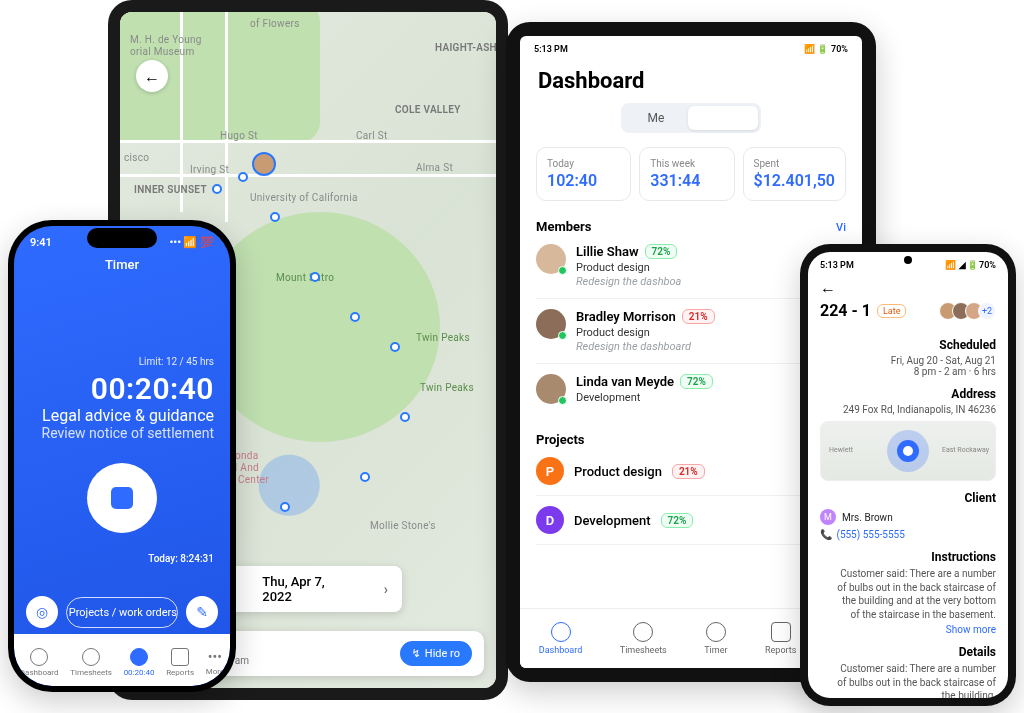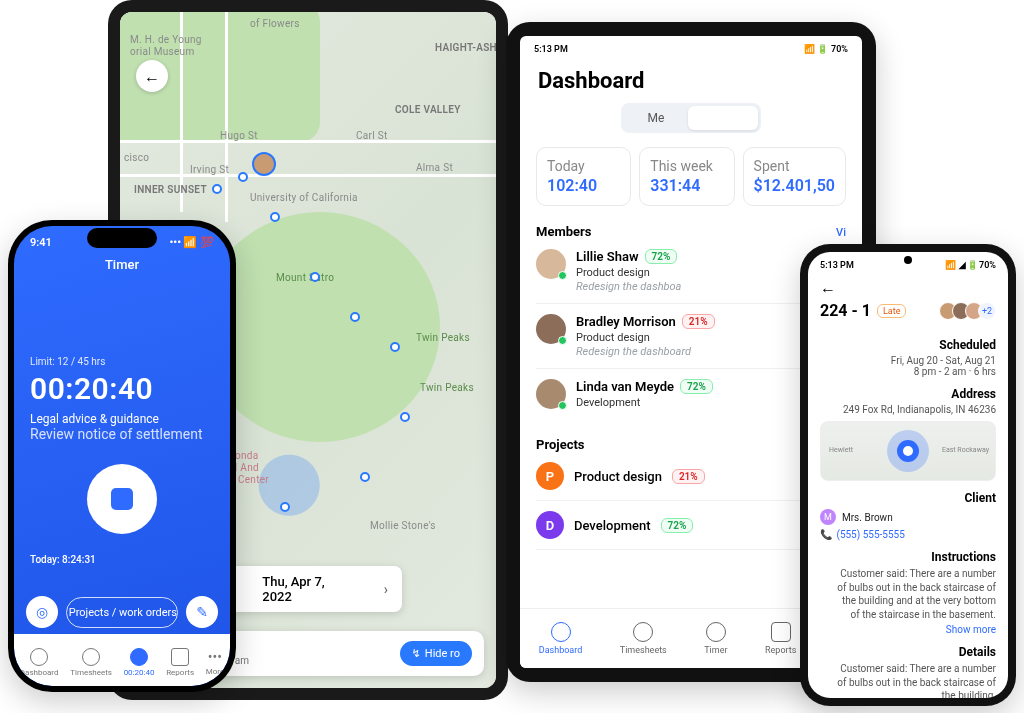--- a/index.html
+++ b/index.html
@@ -26,24 +26,24 @@
 #map-tablet .date-chip .chev { color:#666; cursor:pointer; font-size:14px; }
 #map-tablet .bottom-card { position:absolute; bottom:12px; left:12px; right:12px; background:#fff; border-radius:10px; padding:10px 12px; display:flex; justify-content:space-between; align-items:center; font-size:12px; box-shadow:0 2px 8px rgba(0,0,0,.15); }
 #map-tablet .hide-route { background:#2979FF; color:#fff; border:none; border-radius:16px; padding:6px 12px; font-size:11px; display:flex; align-items:center; gap:4px; cursor:pointer; }
 
 
 #phone-timer { left: 8px; top: 220px; width: 228px; height: 472px; border-radius: 44px; z-index: 4; box-shadow: 0 10px 30px rgba(0,0,0,0.2); }
 #phone-timer .screen { inset: 6px; border-radius: 38px; background: linear-gradient(165deg,#2F6BFF 0%, #1E54E6 100%); color:#fff; }
 #phone-timer .notch { position:absolute; top:8px; left:50%; transform:translateX(-50%); width:70px; height:20px; background:#000; border-radius:12px; z-index:2; }
 #phone-timer .sb { padding:10px 16px 0; color:#fff; }
 #phone-timer .title { text-align:center; font-size:13px; font-weight:500; margin-top:8px; }
-#phone-timer .center { position:absolute; top:130px; left:0; right:0; text-align:left; padding:0 16px; }
+#phone-timer .center { position:absolute; top:130px; left:0; right:0; text-align:right; padding:0 16px; }
 #phone-timer .limit { font-size:10px; opacity:.85; }
 #phone-timer .big { font-size:30px; font-weight:600; margin-top:4px; letter-spacing:.5px; }
-#phone-timer .task { font-size:12px; margin-top:6px; }
+#phone-timer .task { font-size:16px; }
 #phone-timer .subtask { font-size:14px; opacity:.8; margin-top:0; }
 #phone-timer .stop-btn { margin:22px auto 0; width:70px; height:70px; background:#fff; border-radius:50%; display:flex; align-items:center; justify-content:center; cursor:pointer; }
 #phone-timer .stop-btn .sq { width:22px; height:22px; background:#2F6BFF; border-radius:5px; }
 #phone-timer .today { font-size:10px; margin-top:20px; font-weight:500; }
 #phone-timer .bottom-row { position:absolute; bottom:58px; left:12px; right:12px; display:flex; align-items:center; gap:8px; }
 #phone-timer .circ { width:32px; height:32px; border-radius:50%; background:#fff; color:#2F6BFF; display:flex; align-items:center; justify-content:center; font-size:14px; cursor:pointer; }
 #phone-timer .pill { flex:1; border:1.5px solid rgba(255,255,255,.8); border-radius:18px; text-align:right; padding:8px 0; font-size:11px; cursor:pointer; }
 #phone-timer .tabbar { position:absolute; bottom:0; left:0; right:0; height:52px; background:#fff; display:flex; justify-content:space-around; align-items:center; padding-top:4px; border-bottom-left-radius:38px; border-bottom-right-radius:38px; }
 #phone-timer .tab { display:flex; flex-direction:column; align-items:center; gap:2px; font-size:8px; color:#777; cursor:pointer; }
 #phone-timer .tab.active { color:#2F6BFF; }
@@ -55,21 +55,21 @@
 #dash-tablet { left: 506px; top: 22px; width: 370px; height: 660px; border-radius: 24px; background:#111; z-index: 2; box-shadow: 0 10px 30px rgba(0,0,0,0.2); }
 #dash-tablet .screen { left:14px; right:14px; top:14px; bottom:14px; border-radius:6px; }
 #dash-tablet .sb { padding:8px 14px 0; color:#000; font-size:9px; }
 #dash-tablet h1 { font-size:22px; font-weight:700; padding:14px 18px 10px; }
 #dash-tablet .seg { margin:0 auto 14px; width:140px; height:30px; background:#eef1f6; border-radius:8px; display:flex; position:relative; }
 #dash-tablet .seg .opt { flex:1; display:flex; align-items:center; justify-content:center; font-size:12px; color:#555; cursor:pointer; }
 #dash-tablet .seg .opt.active { color:#2F6BFF; }
 #dash-tablet .seg .slider { position:absolute; top:3px; bottom:3px; width:50%; left:50%; background:#fff; border-radius:6px; box-shadow:0 1px 3px rgba(0,0,0,.1); transform:translateX(-3px); }
 #dash-tablet .stats { display:flex; gap:8px; padding:0 16px; }
 #dash-tablet .stat { flex:1; border:1px solid #e6e8ec; border-radius:10px; padding:10px; }
-#dash-tablet .stat .lbl { font-size:14px; color:#888; }
+#dash-tablet .stat .lbl { font-size:10px; color:#888; }
 #dash-tablet .stat .val { font-size:16px; font-weight:600; color:#2F6BFF; margin-top:2px; }
 #dash-tablet .section { padding:18px 16px 0; }
 #dash-tablet .sec-head { display:flex; justify-content:space-between; align-items:flex-end; font-size:13px; font-weight:700; }
 #dash-tablet .sec-head .link { color:#2F6BFF; font-size:11px; font-weight:500;text-align:right; }
 #dash-tablet .member { display:flex; align-items:flex-start; gap:10px; padding:10px 0; border-bottom:1px solid #eef0f3; }
 #dash-tablet .member:last-child { border-bottom:none; }
 #dash-tablet .mavatar { width:30px; height:30px; border-radius:50%; position:relative; flex-shrink:0; background:#ccc; }
 #dash-tablet .mavatar .dot { position:absolute; bottom:-1px; right:-1px; width:9px; height:9px; border-radius:50%; border:1.5px solid #fff; }
 #dash-tablet .minfo .name { font-size:13px; font-weight:600; display:flex; align-items:center; gap:6px; }
 #dash-tablet .badge { border-radius:6px; padding:1px 6px; font-size:10px; font-weight:600; }

